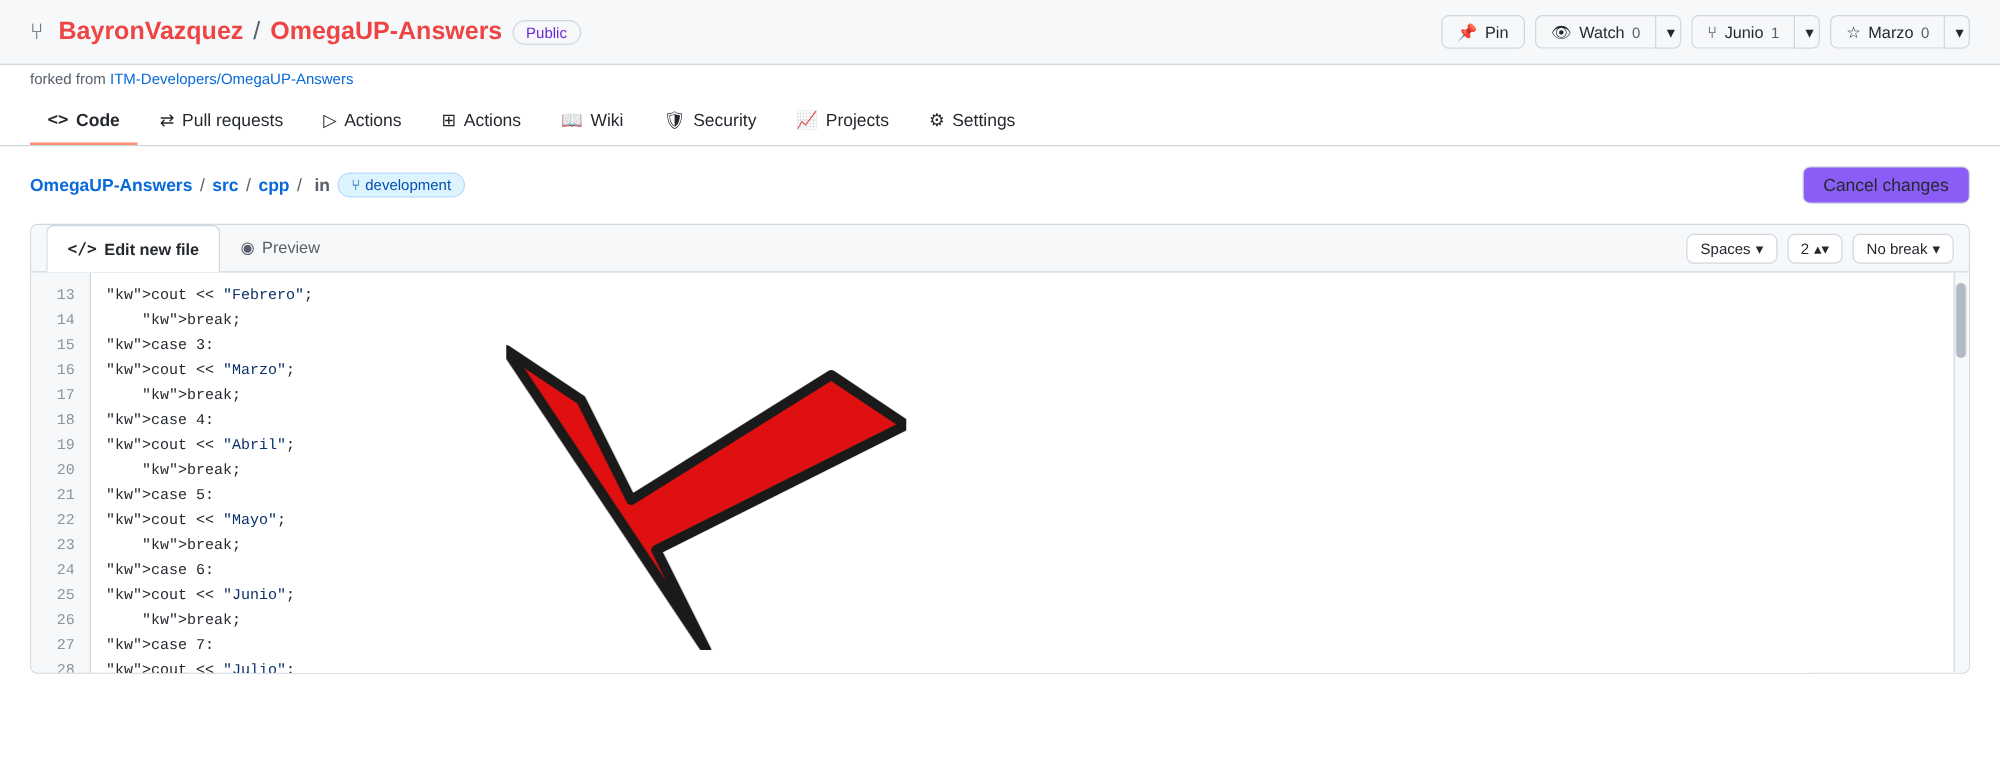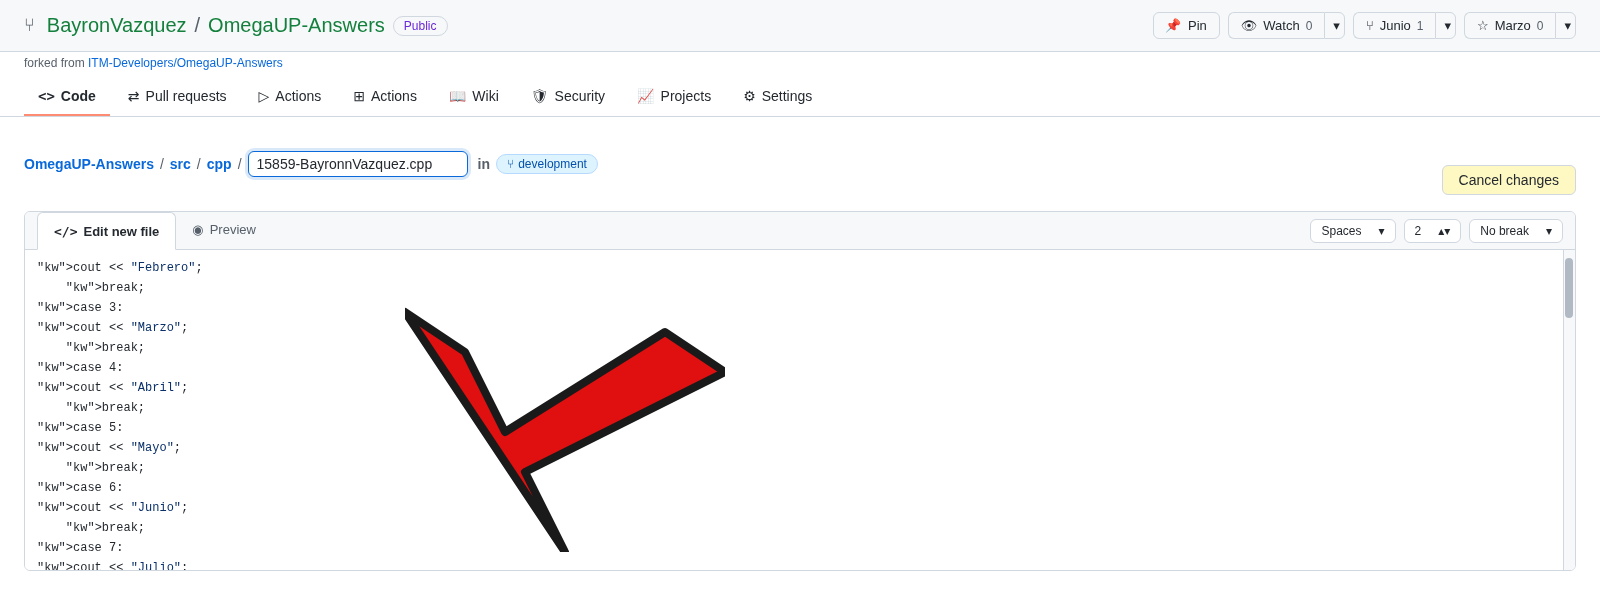--- a/index.html
+++ b/index.html
@@ -13,21 +13,21 @@
       padding: 12px 24px;
       border-bottom: 1px solid #d0d7de;
       background: #f6f8fa;
     }
     .repo-title {
       display: flex;
       align-items: center;
       gap: 8px;
       font-size: 20px;
     }
-    .repo-title a { color: #15803d; text-decoration: none; font-weight: 400; }
+    .repo-title a { color: #ef4444; text-decoration: none; font-weight: 700; }
     .repo-title .sep { color: #57606a; font-weight: 400; }
     .badge-public {
       border: 1px solid #d0d7de;
       border-radius: 20px;
       padding: 2px 10px;
       font-size: 12px;
       color: #6d28d9;
       font-weight: 500;
     }
     .repo-icon { color: #57606a; font-size: 18px; }
@@ -128,28 +128,27 @@
       border: 1px solid #b6daff;
       border-radius: 20px;
       padding: 2px 10px;
       font-size: 12px;
       font-weight: 500;
       gap: 4px;
     }
 
     .btn-cancel {
       border: 1px solid #d0d7de;
-      background: #fef9c3;
+      background: #8b5cf6;
       border-radius: 6px;
       padding: 6px 16px;
       font-size: 14px;
       cursor: pointer;
       color: #24292f;
       font-weight: 500;
-      margin-top: 32px;
     }
 
     
     .editor-container {
       margin: 0 24px 24px;
       border: 1px solid #d0d7de;
       border-radius: 6px;
       overflow: hidden;
     }
     .editor-tabs {
@@ -185,21 +184,21 @@
     }
 
     .editor-controls {
       display: flex;
       align-items: center;
       gap: 8px;
     }
     .editor-select {
       display: flex;
       align-items: center;
-      gap: 17px;
+      gap: 4px;
       border: 1px solid #d0d7de;
       border-radius: 6px;
       padding: 4px 10px;
       font-size: 12px;
       background: #fff;
       cursor: pointer;
       color: #24292f;
     }
 
     
@@ -350,21 +349,20 @@
 </nav>
 
 <div class="breadcrumb-bar">
   <div class="breadcrumb">
     <a>OmegaUP-Answers</a>
     <span class="sep">/</span>
     <a>src</a>
     <span class="sep">/</span>
     <a>cpp</a>
     <span class="sep">/</span>
-    <input class="filename-input" type="text" value="15859-BayronnVazquez.cpp" style="">
     <span style="color:#57606a;margin-left:4px;font-weight:bold;">in</span>
     <span class="branch-badge">
       <span>⑂</span>
       <span>development</span>
     </span>
   </div>
   <button class="btn-cancel">Cancel changes</button>
 </div>
 
 <div class="editor-container" style="position:relative;">
@@ -390,20 +388,38 @@
         <span>▴▾</span>
       </div>
       <div class="editor-select">
         <span>No break</span>
         <span>▾</span>
       </div>
     </div>
   </div>
 
   <div class="code-area" id="code-area">
+    <div class="line-numbers" id="line-numbers">
+        <div>13</div>
+        <div>14</div>
+        <div>15</div>
+        <div>16</div>
+        <div>17</div>
+        <div>18</div>
+        <div>19</div>
+        <div>20</div>
+        <div>21</div>
+        <div>22</div>
+        <div>23</div>
+        <div>24</div>
+        <div>25</div>
+        <div>26</div>
+        <div>27</div>
+        <div>28</div>
+      </div>
     <div class="code-content" id="code-content"><span class="code-line"><span class="&lt;span">"kw"</span>&gt;cout &lt;&lt; <span class="str">"Febrero"</span>;</span><span class="code-line">    <span class="&lt;span">"kw"</span>&gt;break;</span><span class="code-line"><span class="&lt;span">"kw"</span>&gt;case 3:</span><span class="code-line"><span class="&lt;span">"kw"</span>&gt;cout &lt;&lt; <span class="str">"Marzo"</span>;</span><span class="code-line">    <span class="&lt;span">"kw"</span>&gt;break;</span><span class="code-line"><span class="&lt;span">"kw"</span>&gt;case 4:</span><span class="code-line"><span class="&lt;span">"kw"</span>&gt;cout &lt;&lt; <span class="str">"Abril"</span>;</span><span class="code-line">    <span class="&lt;span">"kw"</span>&gt;break;</span><span class="code-line"><span class="&lt;span">"kw"</span>&gt;case 5:</span><span class="code-line"><span class="&lt;span">"kw"</span>&gt;cout &lt;&lt; <span class="str">"Mayo"</span>;</span><span class="code-line">    <span class="&lt;span">"kw"</span>&gt;break;</span><span class="code-line"><span class="&lt;span">"kw"</span>&gt;case 6:</span><span class="code-line"><span class="&lt;span">"kw"</span>&gt;cout &lt;&lt; <span class="str">"Junio"</span>;</span><span class="code-line">    <span class="&lt;span">"kw"</span>&gt;break;</span><span class="code-line"><span class="&lt;span">"kw"</span>&gt;case 7:</span><span class="code-line"><span class="&lt;span">"kw"</span>&gt;cout &lt;&lt; <span class="str">"Julio"</span>;</span></div>
     <div class="scrollbar-track">
       <div class="scrollbar-thumb"></div>
     </div>
   </div>
 
   <div class="arrow-overlay">
     <svg width="320" height="260" viewBox="0 0 320 260" xmlns="http://www.w3.org/2000/svg">
 
       <polygon points="0,20 160,260 120,180 320,80 260,40 100,140 60,60" fill="#e01010" stroke="#1a1a1a" stroke-width="8" stroke-linejoin="round"></polygon>

